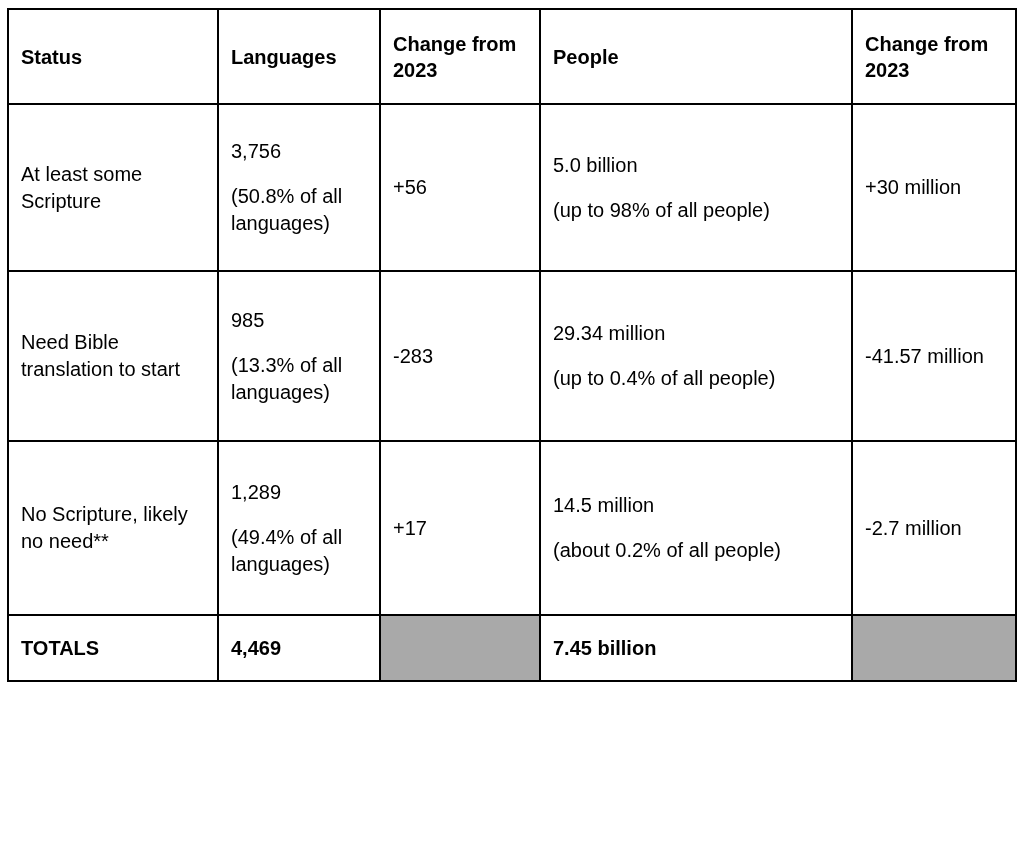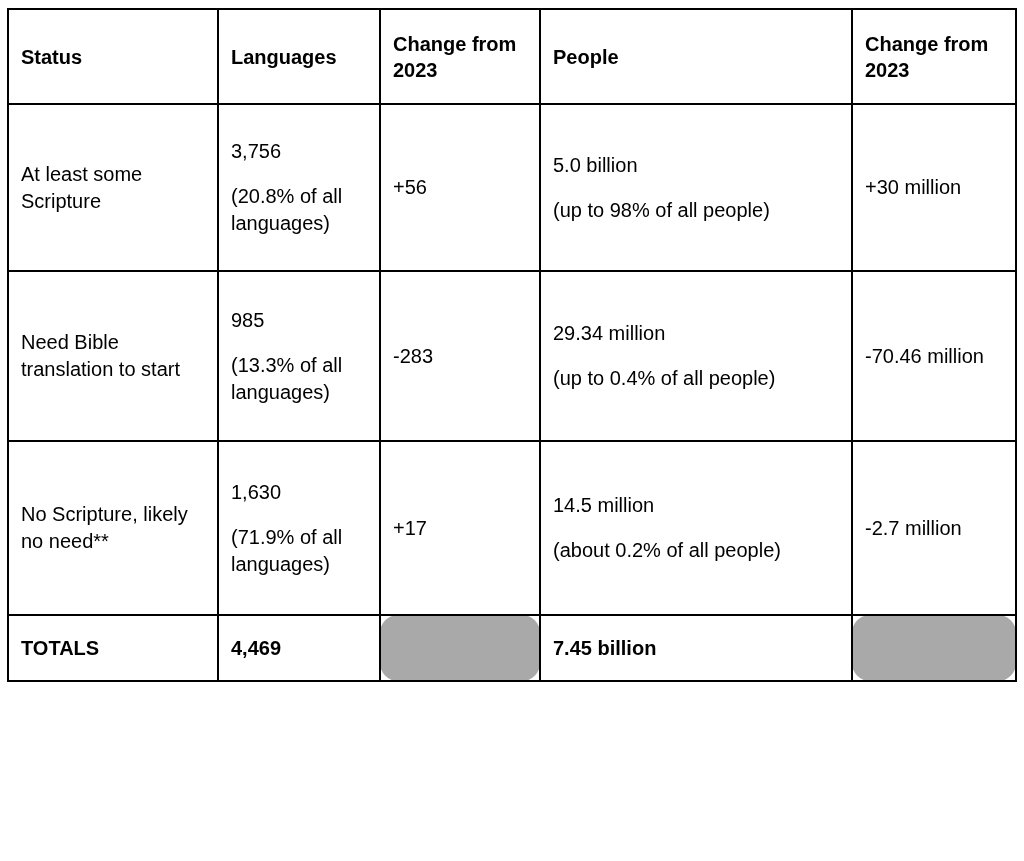--- a/index.html
+++ b/index.html
@@ -59,21 +59,21 @@
 
   th { font-weight: bold; line-height: 1.3; }
 
   td p { margin: 0; }
   td p + p { margin-top: 18px; }
 
   
   td.cell-status { padding-right: 28px; }
   td.cell-change-people, th.hdr-change-people { padding-right: 34px; }
 
-  tr.h-totals td { font-weight: bold; border-radius: 18px; }
+  tr.h-totals td { font-weight: bold; }
   td.cell-empty-gray { background: var(--empty_cell_fill); }
 </style>
 </head>
 <body>
 
 <div class="page">
   <table class="data-table">
     <colgroup>
       <col class="c-status">
       <col class="c-langs">
@@ -90,21 +90,21 @@
         <th class="hdr-change-people">Change from 2023</th>
       </tr>
     </thead>
     <tbody>
       <tr class="h-r0">
         <td class="cell-status">
           <p>At least some Scripture</p>
         </td>
         <td>
           <p>3,756</p>
-          <p>(20.8% of all languages)</p>
+          <p>(50.8% of all languages)</p>
         </td>
         <td>
           <p>+56</p>
         </td>
         <td>
           <p>5.0 billion</p>
           <p>(up to 98% of all people)</p>
         </td>
         <td class="cell-change-people">
           <p>+30 million</p>
@@ -119,30 +119,30 @@
           <p>(13.3% of all languages)</p>
         </td>
         <td>
           <p>-283</p>
         </td>
         <td>
           <p>29.34 million</p>
           <p>(up to 0.4% of all people)</p>
         </td>
         <td class="cell-change-people">
-          <p>-70.46 million</p>
+          <p>-41.57 million</p>
         </td>
       </tr>
       <tr class="h-r3">
         <td class="cell-status">
           <p>No Scripture, likely no need**</p>
         </td>
         <td>
-          <p>1,630</p>
-          <p>(71.9% of all languages)</p>
+          <p>1,289</p>
+          <p>(49.4% of all languages)</p>
         </td>
         <td>
           <p>+17</p>
         </td>
         <td>
           <p>14.5 million</p>
           <p>(about 0.2% of all people)</p>
         </td>
         <td class="cell-change-people">
           <p>-2.7 million</p>

